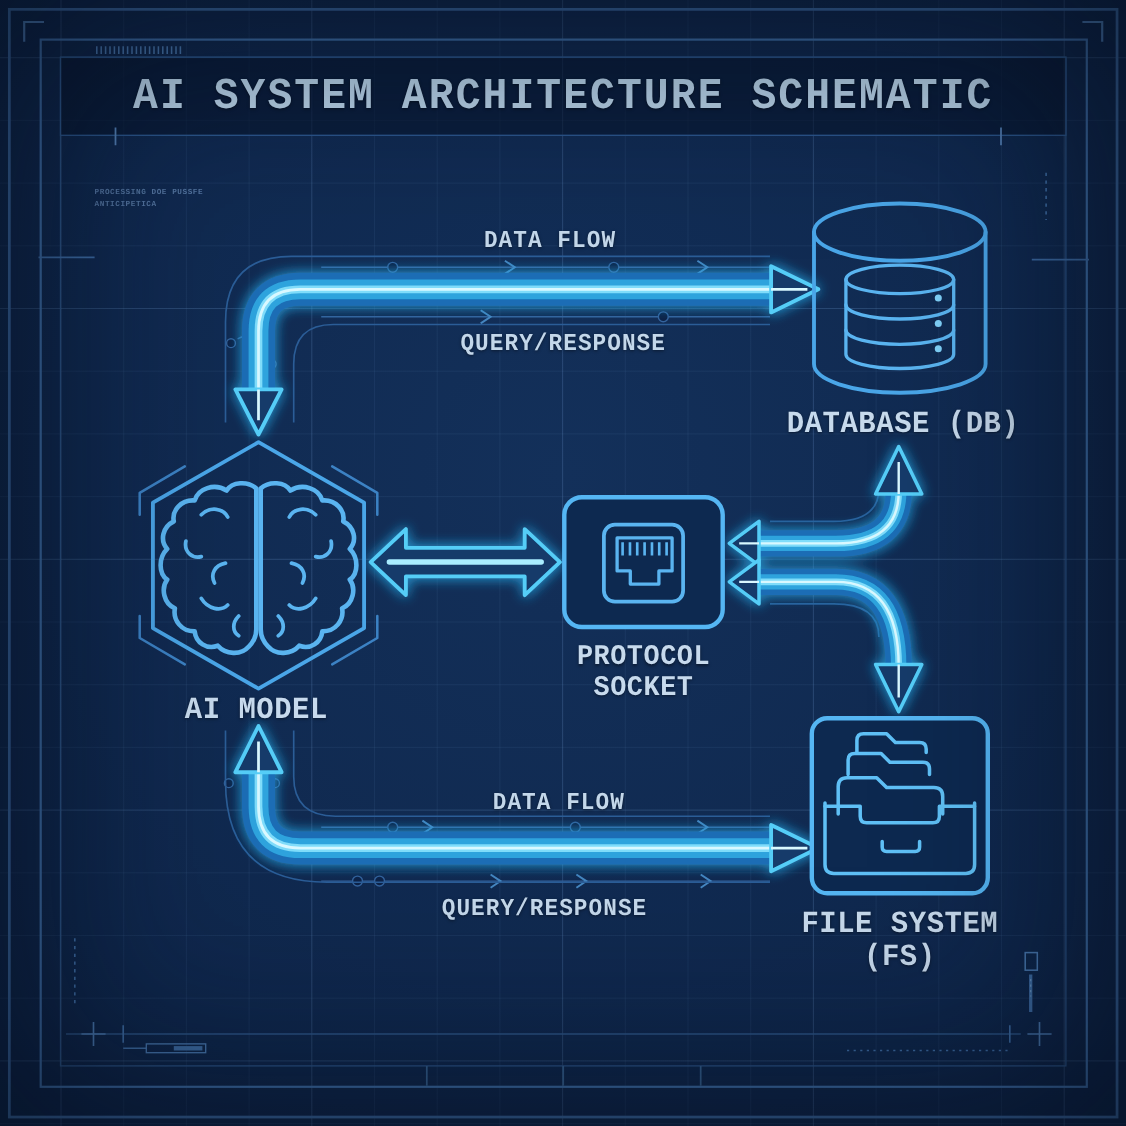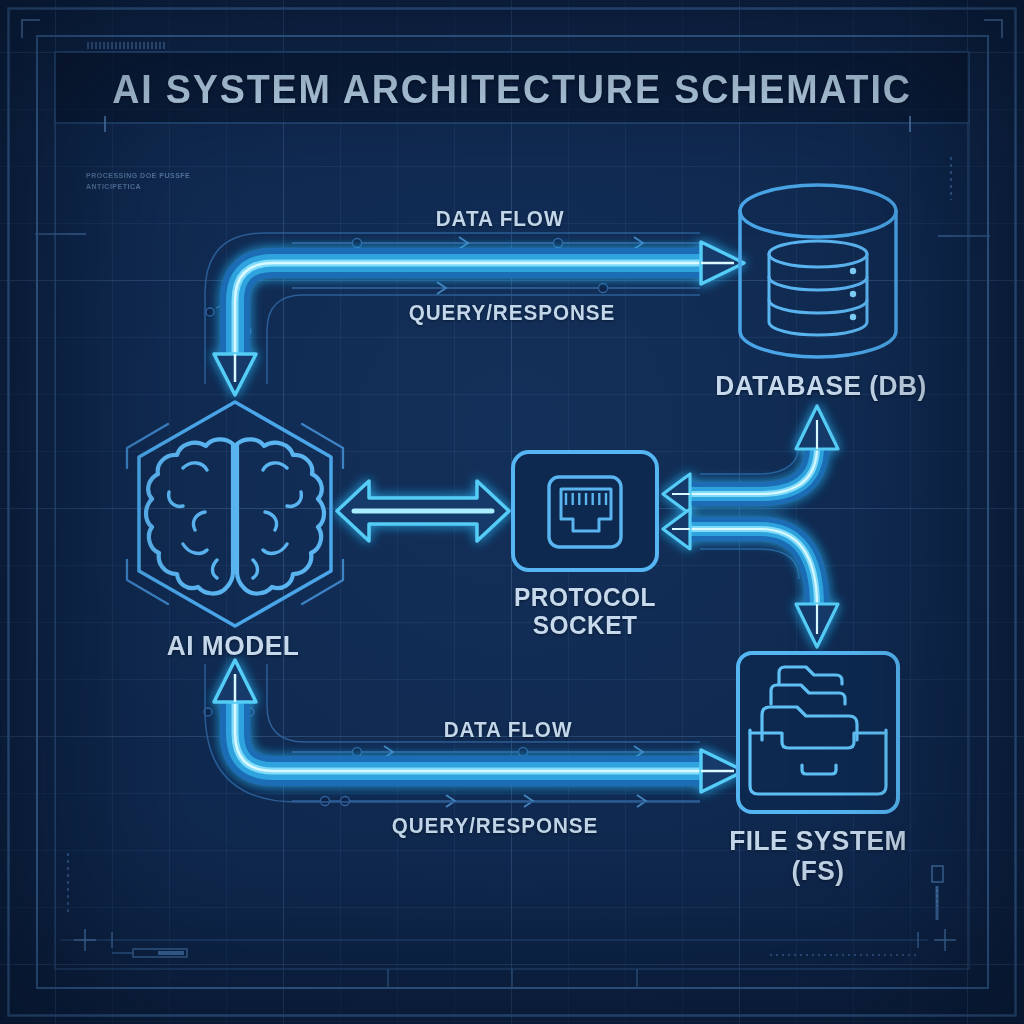--- a/index.html
+++ b/index.html
@@ -1,18 +1,18 @@
 <!DOCTYPE html>
 <html><head>
 <meta charset="utf-8">
 <style>
   html,body{margin:0;padding:0;background:#081830;}
   .canvas{position:relative;width:1024px;height:1024px;overflow:hidden;
     background:radial-gradient(130% 130% at 50% 42%, #13305a 0%, #0e2549 55%, #0a1e40 100%);
-    font-family:Liberation Sans, sans-serif;}
+    font-family:Liberation Mono, monospace;}
   .grid{position:absolute;inset:0;pointer-events:none;
     background-image:
       linear-gradient(to right, rgba(125,170,225,0.15) 1px, transparent 1px),
       linear-gradient(to bottom, rgba(125,170,225,0.15) 1px, transparent 1px),
       linear-gradient(to right, rgba(125,170,225,0.08) 1px, transparent 1px),
       linear-gradient(to bottom, rgba(125,170,225,0.08) 1px, transparent 1px);
     background-size:228px 228px,228px 228px,57px 57px,57px 57px;
     background-position:55px 52px;}
   .vignette{position:absolute;inset:0;pointer-events:none;
     box-shadow:inset 0 0 160px 45px rgba(3,10,24,.6);}

